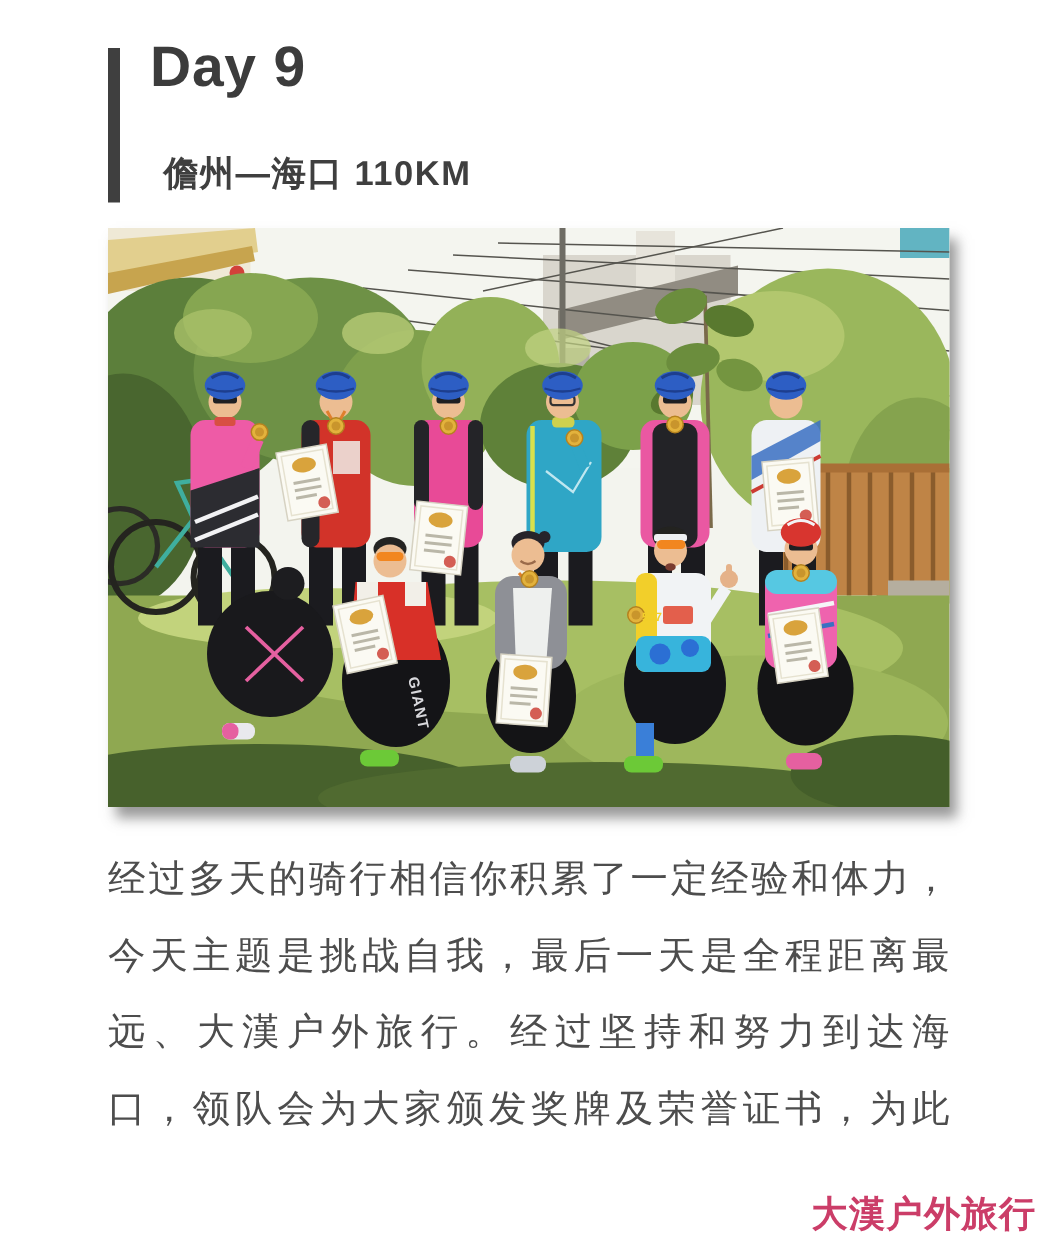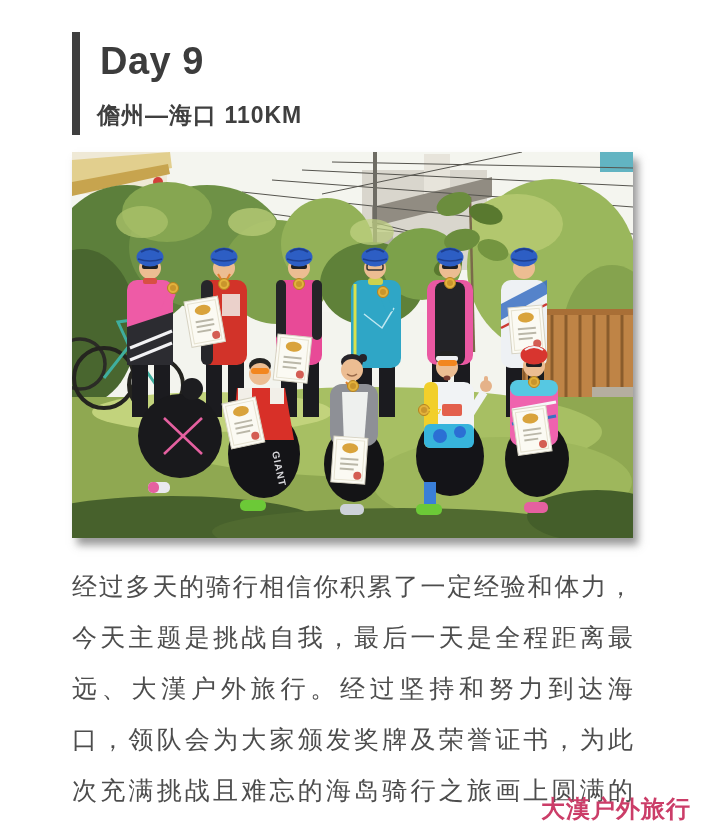--- a/index.html
+++ b/index.html
@@ -1,21 +1,21 @@
 <!DOCTYPE html>
 <html><head>
 <meta charset="utf-8">
 <style>
   html,body{margin:0;padding:0;background:#ffffff;}
   .page{position:relative;width:705px;height:833px;background:#ffffff;overflow:hidden;
         font-family:"Liberation Sans",sans-serif;}
   .accent-bar{position:absolute;left:72px;top:32px;width:8px;height:103px;background:#3f3f3f;}
-  .title{position:absolute;left:100px;top:40px;margin:0;font-size:38px;font-weight:600;
+  .title{position:absolute;left:100px;top:24px;margin:0;font-size:38px;font-weight:600;
          color:#3c3c3c;letter-spacing:0.5px;}
-  .subtitle{position:absolute;left:97px;top:100px;margin:0;font-size:23px;font-weight:bold;
+  .subtitle{position:absolute;left:109px;top:100px;margin:0;font-size:23px;font-weight:bold;
             color:#3f3f3f;letter-spacing:1px;}
   .photo{position:absolute;left:72px;top:152px;width:561px;height:386px;
          box-shadow:5px 7px 8px rgba(70,70,70,0.55);background:#f3f4ee;}
   .photo svg{display:block;width:561px;height:386px;}
   .paragraph{position:absolute;left:72px;top:557px;width:561px;color:#4d4d4d;
              font-size:25px;line-height:43px;}
   .para-line{height:43px;text-align:justify;text-align-last:justify;white-space:nowrap;margin-top:8px;}
   .para-line.last{text-align-last:left;}
   .watermark{position:absolute;left:528px;top:793px;font-size:24px;font-weight:bold;
              color:#cb3d68;font-family:"Liberation Serif",serif;letter-spacing:1px;margin-left:13px;}
@@ -299,18 +299,17 @@
         </g>
       </g>
     </svg>
   </div>
 
   <div class="paragraph">
     <div class="para-line">经过多天的骑行相信你积累了一定经验和体力，</div>
     <div class="para-line">今天主题是挑战自我，最后一天是全程距离最</div>
     <div class="para-line">远、大漢户外旅行。经过坚持和努力到达海</div>
     <div class="para-line">口，领队会为大家颁发奖牌及荣誉证书，为此</div>
-    <div class="para-line">次充满挑战且难忘的海岛骑行之旅画上圆满的</div>
   </div>
 
   <div class="watermark">大漢户外旅行</div>
 
 </div>
 
 </body></html>

